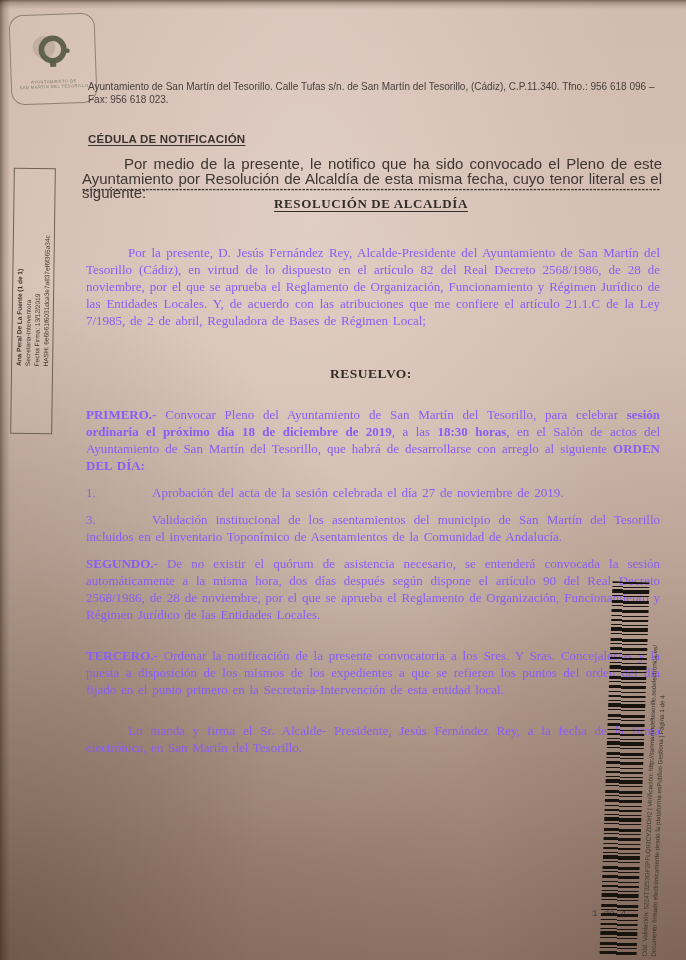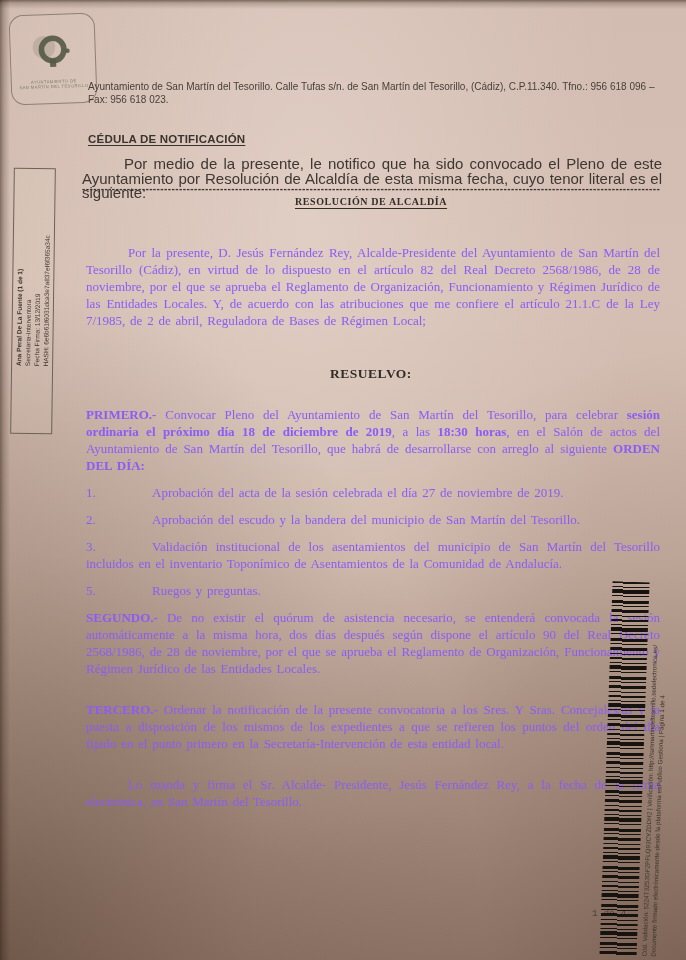--- a/index.html
+++ b/index.html
@@ -41,21 +41,21 @@
     font-family:Liberation Sans, sans-serif;font-size:15px;line-height:14.5px;
     color:#3d3731;text-align:justify;text-indent:42px;
   }
   .separator{
     left:82px;top:183px;width:578px;height:12px;
     font-family:"Liberation Sans",sans-serif;font-size:10px;font-weight:bold;color:#3d3731;
     white-space:nowrap;overflow:hidden;letter-spacing:.4px;
   }
   .res-title{
     left:82px;top:196px;width:578px;text-align:center;
-    font-size:10px;font-weight:bold;color:#332d27;
+    font-size:13px;font-weight:bold;color:#332d27;
     text-decoration:underline;text-underline-offset:3px;letter-spacing:.6px;
   }
   
   .serif{font-size:13px;line-height:17px;color:#8b5cf6;text-align:justify;}
   .preamble{left:86px;top:244px;width:574px;text-indent:42px;word-spacing:1.5px;}
   .resuelvo{left:82px;top:366px;width:578px;text-align:center;
     font-size:13.5px;font-weight:bold;color:#332d27;letter-spacing:.5px;}
   .maincol{left:86px;top:406px;width:574px;}
   .maincol p{margin:0 0 10px 0;word-spacing:1.5px;}
   .lead{font-weight:bold;}
@@ -124,23 +124,21 @@
 
 <div class="abs serif preamble">Por la presente, D. Jesús Fernández Rey, Alcalde-Presidente del Ayuntamiento de San Martín del Tesorillo (Cádiz), en virtud de lo dispuesto en el artículo 82 del Real Decreto 2568/1986, de 28 de noviembre, por el que se aprueba el Reglamento de Organización, Funcionamiento y Régimen Jurídico de las Entidades Locales. Y, de acuerdo con las atribuciones que me confiere el artículo 21.1.C de la Ley 7/1985, de 2 de abril, Reguladora de Bases de Régimen Local;</div>
 
 <div class="abs resuelvo">RESUELVO:</div>
 
 <div class="abs serif maincol">
 
   <p><span class="lead">PRIMERO.-</span><span> Convocar Pleno del Ayuntamiento de San Martín del Tesorillo, para celebrar </span><span class="lead">sesión ordinaria el próximo día 18 de diciembre de 2019</span><span>, a las </span><span class="lead">18:30 horas</span><span>, en el Salón de actos del Ayuntamiento de San Martín del Tesorillo, que habrá de desarrollarse con arreglo al siguiente </span><span class="lead">ORDEN DEL DÍA:</span></p>
 
   <p class="agenda-item"><span class="agenda-num">1.</span><span>Aprobación del acta de la sesión celebrada el día 27 de noviembre de 2019.</span></p>
-  <p class="agenda-item"><span class="agenda-num">2.</span><span>Aprobación del escudo y la bandera del municipio de San Martín del Tesorillo.</span></p>
   <p class="agenda-item"><span class="agenda-num">3.</span><span>Validación institucional de los asentamientos del municipio de San Martín del Tesorillo incluidos en el inventario Toponímico de Asentamientos de la Comunidad de Andalucía.</span></p>
-  <p class="agenda-item"><span class="agenda-num">5.</span><span>Ruegos y preguntas.</span></p>
 
   <p class="seg"><span class="lead">SEGUNDO.-</span><span> De no existir el quórum de asistencia necesario, se entenderá convocada la sesión automáticamente a la misma hora, dos días después según dispone el artículo 90 del Real Decreto 2568/1986, de 28 de noviembre, por el que se aprueba el Reglamento de Organización, Funcionamiento y Régimen Jurídico de las Entidades Locales.</span></p>
 
   <p class="ter"><span class="lead">TERCERO.-</span><span> Ordenar la notificación de la presente convocatoria a los Sres. Y Sras. Concejales/as y la puesta a disposición de los mismos de los expedientes a que se refieren los puntos del orden del día fijado en el punto primero en la Secretaría-Intervención de esta entidad local.</span></p>
 
   <p class="closing">Lo manda y firma el Sr. Alcalde- Presidente, Jesús Fernández Rey, a la fecha de la firma electrónica, en San Martín del Tesorillo.</p>
 </div>
 
 <div class="abs pagenum">1 de 4</div>
 

